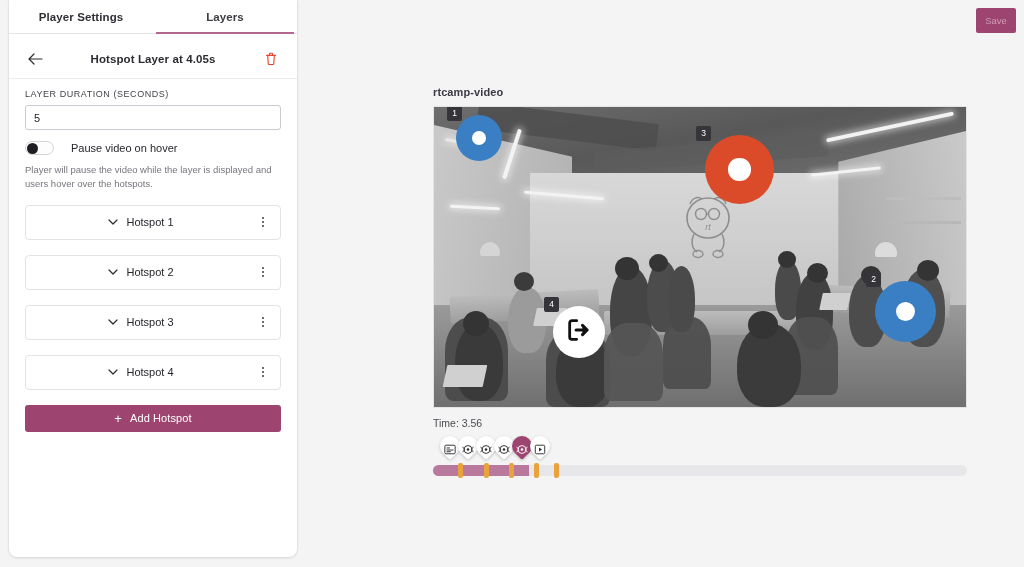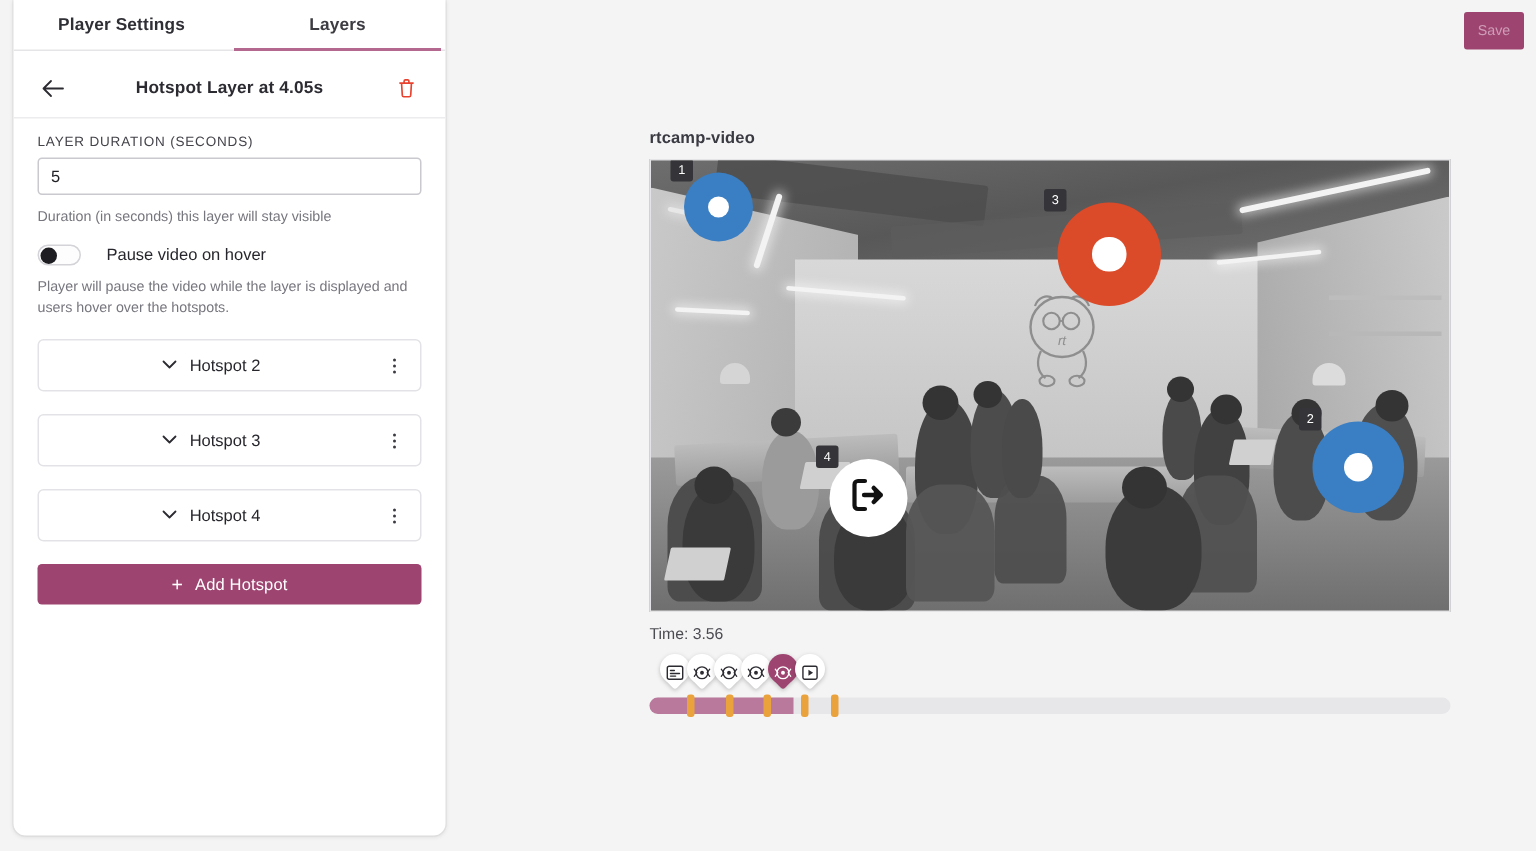--- a/index.html
+++ b/index.html
@@ -276,32 +276,46 @@
     <div class="trash-btn">
       <svg width="12" height="14" viewBox="0 0 12 14" fill="none" aria-hidden="true">
         <path d="M1.6 3.4h8.8M4.4 3.4V2.1a.9.9 0 0 1 .9-.9h1.4a.9.9 0 0 1 .9.9v1.3M2.7 3.4l.5 8.2a1 1 0 0 0 1 .9h3.6a1 1 0 0 0 1-.9l.5-8.2" stroke="#e8412e" stroke-width="1.1" stroke-linecap="round" stroke-linejoin="round"></path>
       </svg>
     </div>
   </div>
 
   <div class="body-pad">
     <div class="field-label">LAYER DURATION (SECONDS)</div>
     <input class="duration-input" type="text" value="5" style="">
-    <div class="help-text">Duration (in seconds) this layer will stay visible</div>
 
     <div class="toggle-row">
       <div class="toggle">
         <span class="knob"></span>
       </div>
       <div class="toggle-label">Pause video on hover</div>
     </div>
     <div class="help-text">Player will pause the video while the layer is displayed and users hover over the hotspots.</div>
   </div>
 
   <div class="hotspot-list">
+    <div class="hotspot-item">
+      <div class="hotspot-center">
+        <span class="chev">
+          <svg width="10" height="6" viewBox="0 0 10 6" fill="none" aria-hidden="true">
+            <path d="M1 1l4 4 4-4" stroke="#2b2b31" stroke-width="1.2" stroke-linecap="round" stroke-linejoin="round"></path>
+            </svg>
+        </span>
+        <span class="hotspot-name">Hotspot 1</span>
+      </div>
+      <div class="kebab">
+          <i></i>
+          <i></i>
+          <i></i>
+        </div>
+    </div>
 
     <div class="hotspot-item">
       <div class="hotspot-center">
         <span class="chev">
           <svg width="10" height="6" viewBox="0 0 10 6" fill="none" aria-hidden="true">
             <path d="M1 1l4 4 4-4" stroke="#2b2b31" stroke-width="1.2" stroke-linecap="round" stroke-linejoin="round"></path>
             </svg>
         </span>
         <span class="hotspot-name">Hotspot 2</span>
       </div>

